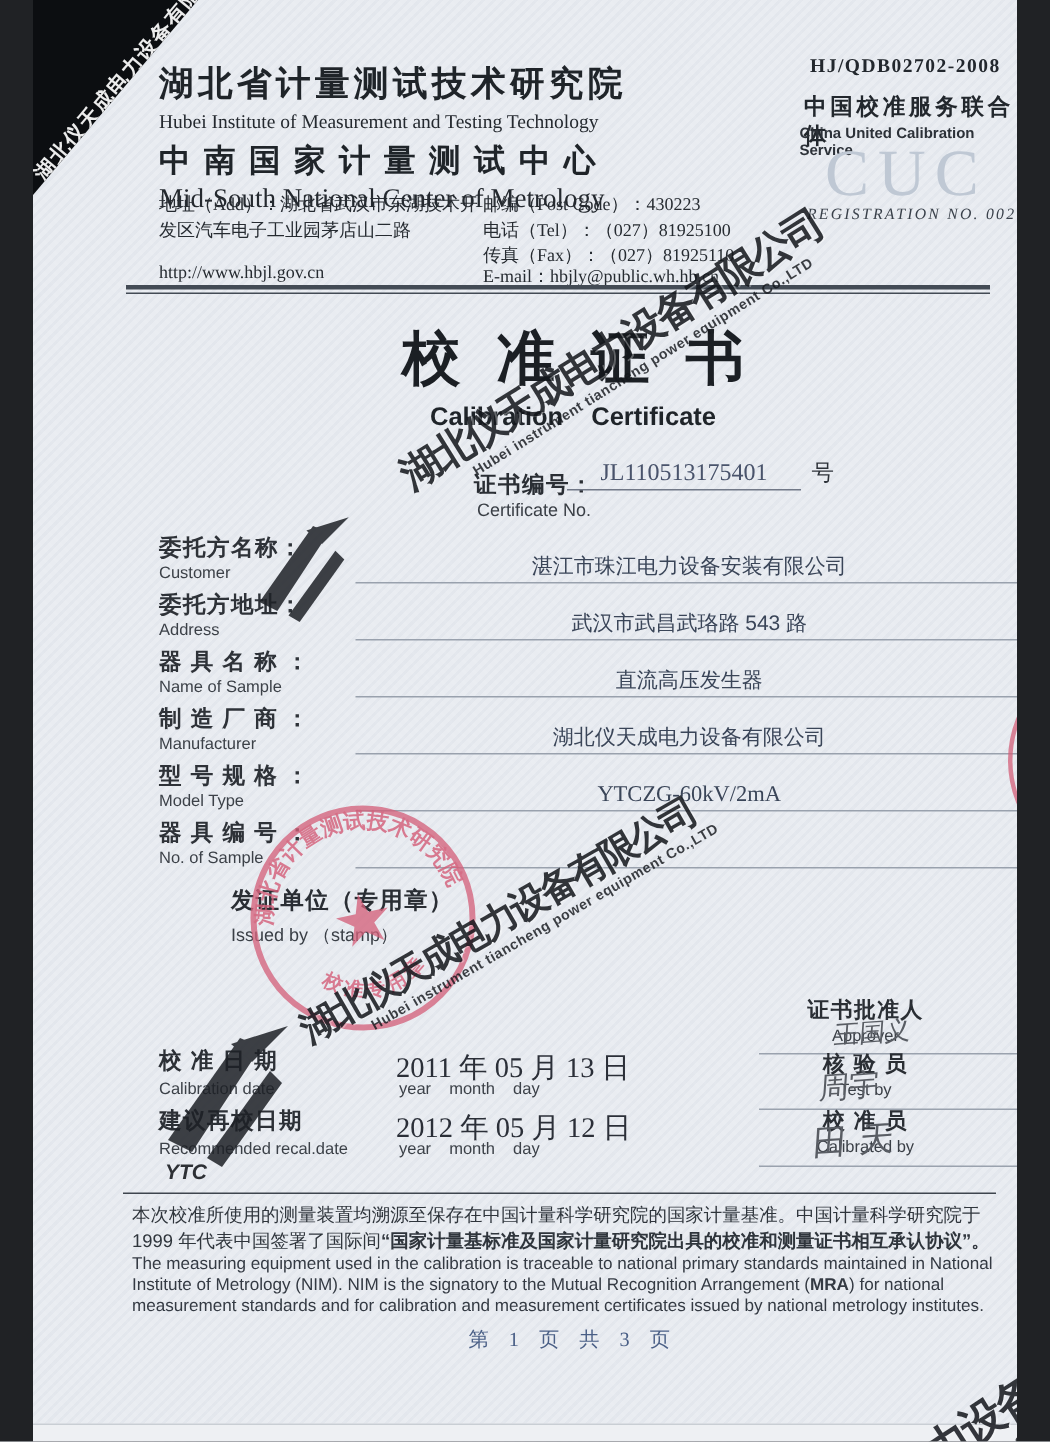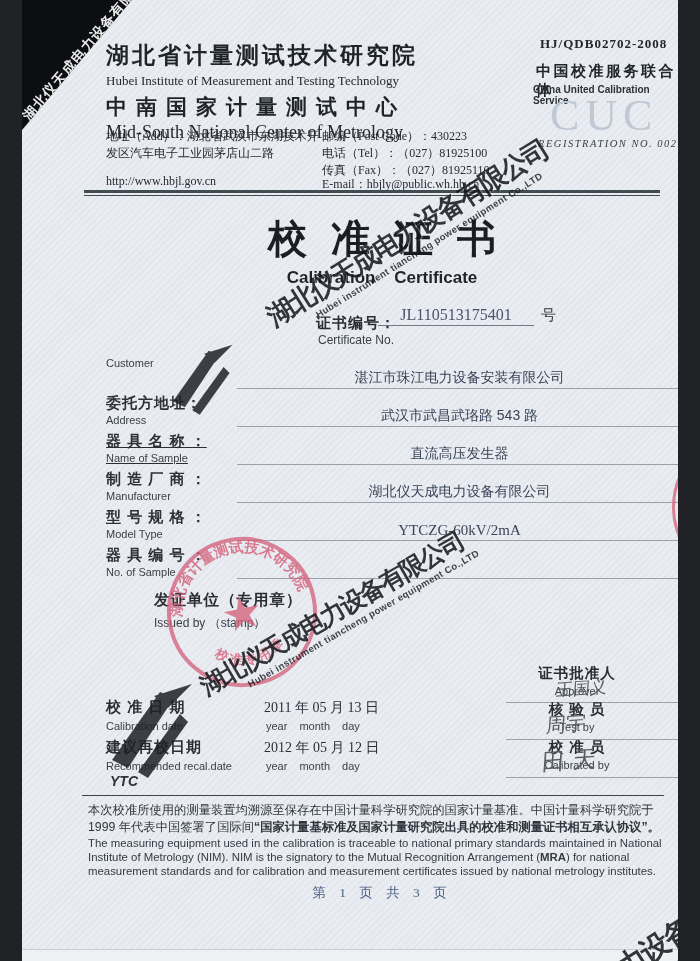--- a/index.html
+++ b/index.html
@@ -58,21 +58,21 @@
   .iss-en { font-size:12px; margin-top:4px; color:#3a3f46; }
   .stamp { left:142px; top:534px; transform:rotate(-12deg); opacity:.9; }
   .edge-stamp { left:650px; top:432px; width:150px; height:150px; border-radius:50%;
                 border:3.5px solid rgba(211,95,120,.75); }
   .edge-ch { position:absolute; color:rgba(203,82,108,.8); font-size:15px; font-weight:700; }
 
   
   .drow { position:absolute; left:84px; width:396px; height:40px; }
   .d-cn { font-size:15px; font-weight:700; letter-spacing:1px; color:#2c3036; }
   .d-en { font-size:11px; margin-top:3px; color:#3c4148; }
-  .d-val  { position:absolute; left:158px; top:1px; font-size:14px; color:#2b2f38; }
+  .d-val  { position:absolute; left:158px; top:1px; font-size:19px; color:#2b2f38; }
   .d-unit { position:absolute; left:160px; top:22px; font-size:11px; word-spacing:9px; color:#3c4148; }
 
   .srow { position:absolute; left:482px; width:180px; }
   .s-cn { text-align:center; font-size:14.5px; font-weight:700; letter-spacing:1px; width:130px; margin-left:8px; }
   .s-en { text-align:center; font-size:11px; color:#3a3f46; width:130px; margin-left:8px; margin-top:2px; }
   .s-line { position:absolute; left:2px; right:0; bottom:0; border-bottom:1px solid #9aa2ae; }
   .sig { position:absolute; color:#595d64; transform:rotate(-4deg) skewX(-8deg); font-weight:500; }
 
   
   .foot-rule { left:60px; top:795px; width:582px; border-top:1.8px solid #3e454e; }
@@ -134,31 +134,32 @@
 
   <div class="abs z2" style="left:294px; top:314px;text-align:center;">
     <div class="certno-label-cn">证书编号：</div>
     <div class="certno-label-en">Certificate No.</div>
   </div>
   <div class="abs z2" style="left:356px; top:306px;">
     <span class="certno-val serif">JL110513175401</span><span class="certno-suffix">号</span>
   </div>
 
   <div class="frow z2" style="top:356px;">
+    <div class="f-cn">委托方名称：</div>
     <div class="f-en">Customer</div>
     <div class="f-line"></div>
     <div class="f-value">湛江市珠江电力设备安装有限公司</div>
   </div>
   <div class="frow z2" style="top:394px;">
     <div class="f-cn">委托方地址：</div>
     <div class="f-en">Address</div>
     <div class="f-line"></div>
     <div class="f-value">武汉市武昌武珞路 543 路</div>
   </div>
-  <div class="frow z2" style="top:432px;text-decoration:underline;">
+  <div class="frow z2" style="top:432px;">
     <div class="f-cn">器 具 名 称 ：</div>
     <div class="f-en">Name of Sample</div>
     <div class="f-line"></div>
     <div class="f-value">直流高压发生器</div>
   </div>
   <div class="frow z2" style="top:470px;">
     <div class="f-cn">制 造 厂 商 ：</div>
     <div class="f-en">Manufacturer</div>
     <div class="f-line"></div>
     <div class="f-value">湖北仪天成电力设备有限公司</div>

